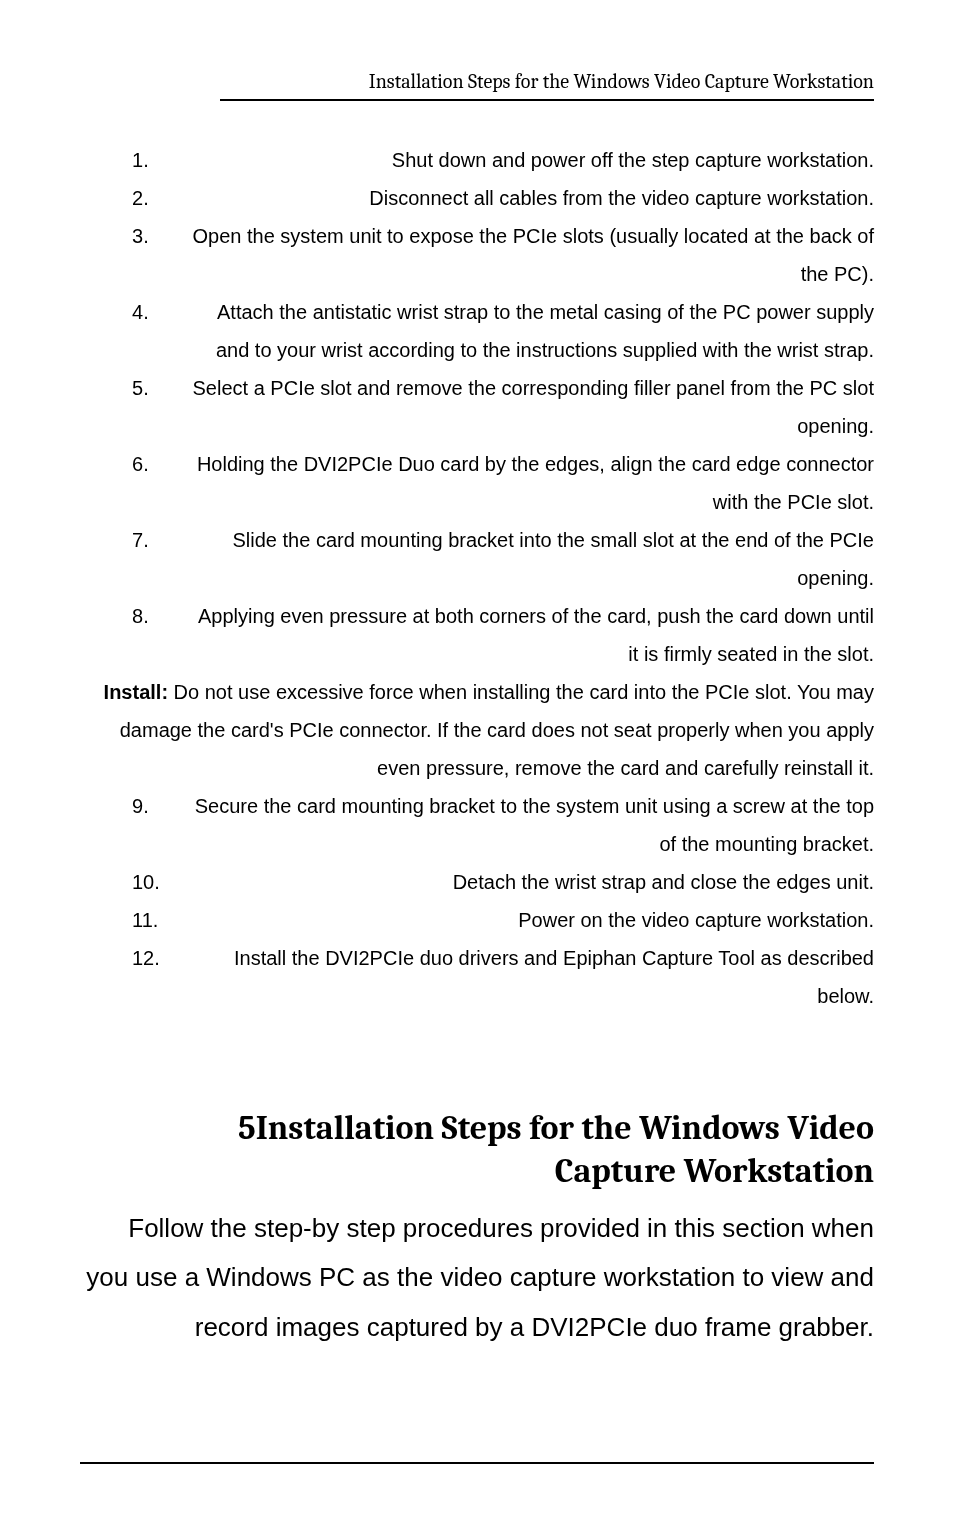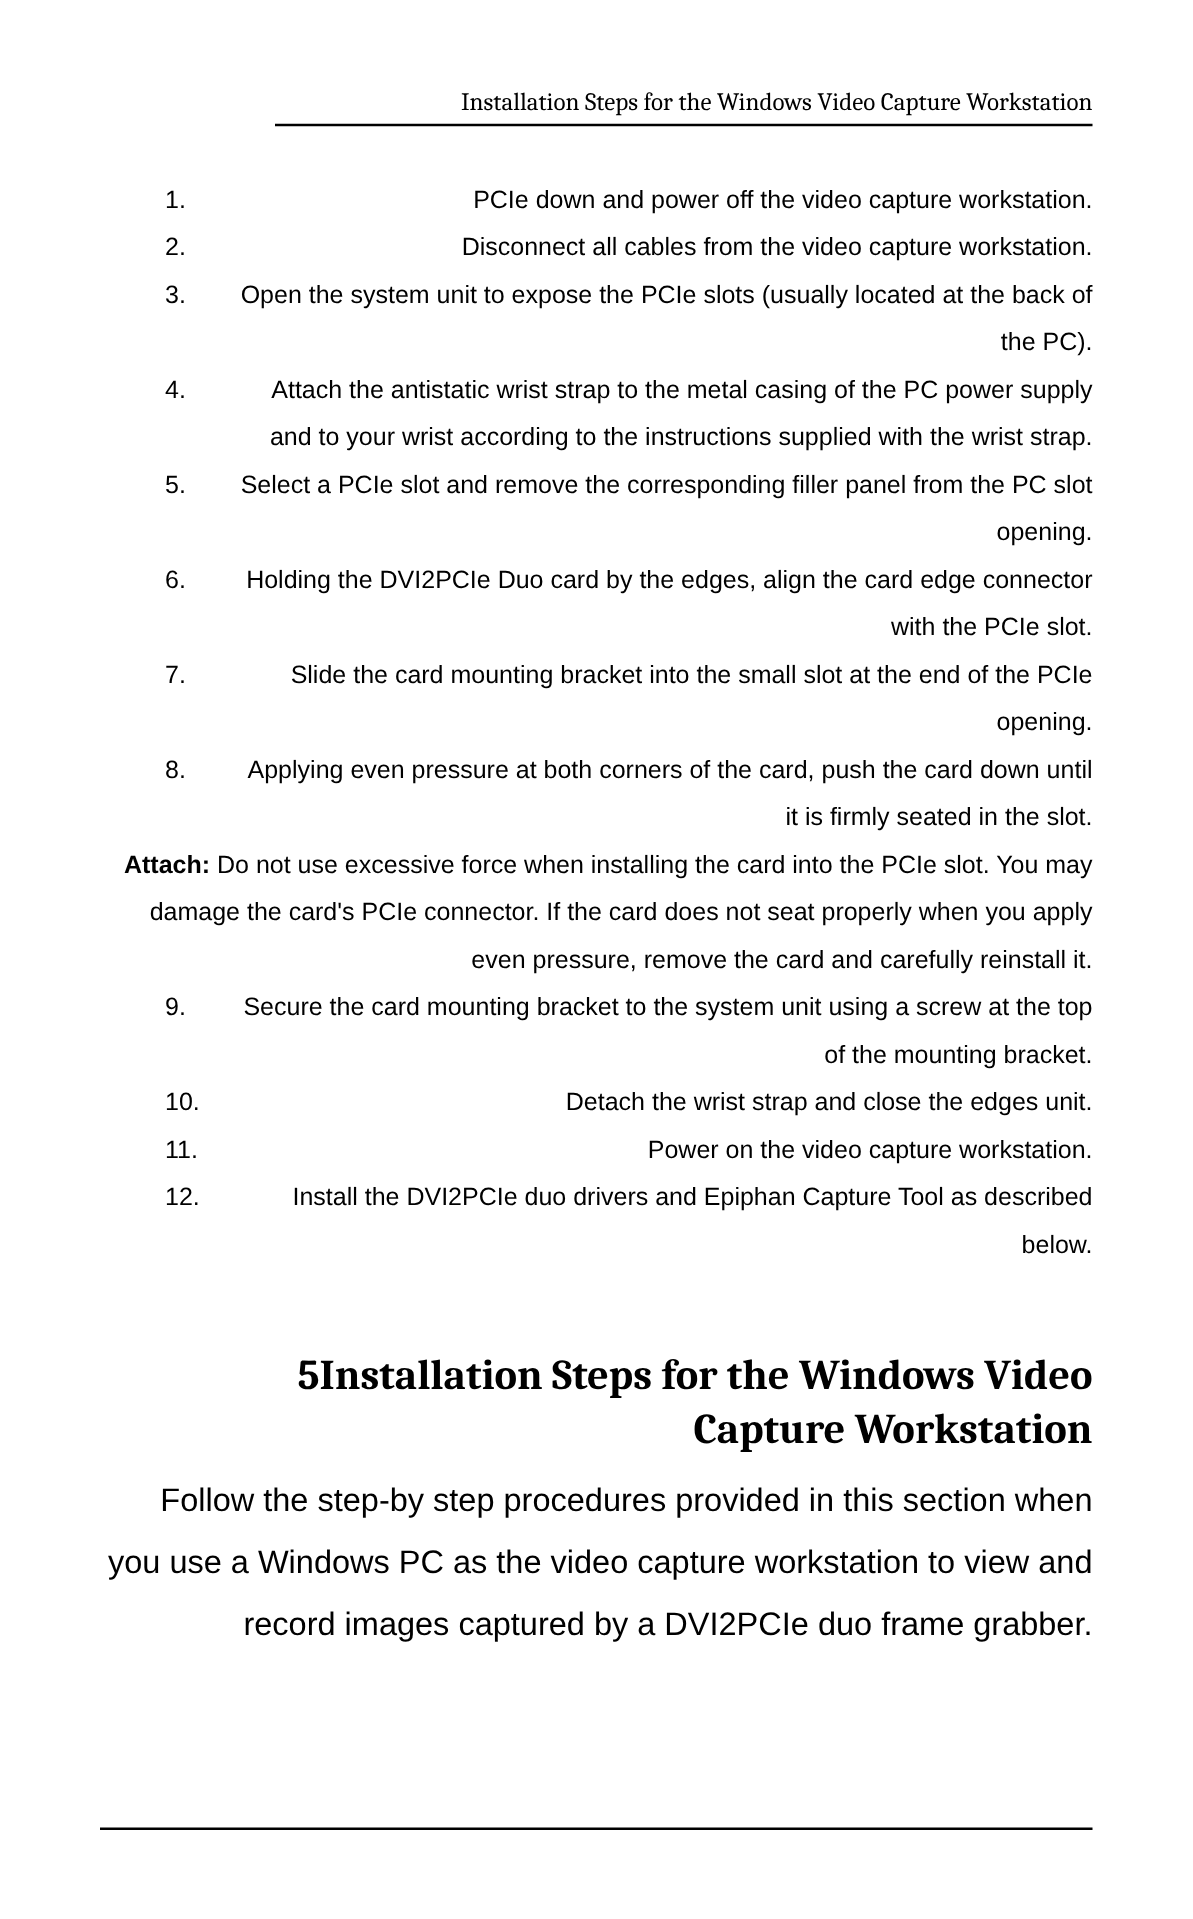--- a/index.html
+++ b/index.html
@@ -41,21 +41,21 @@
   .caution {
     font-size: 20px;
     line-height: 1.9;
   }
   .caution .bold { font-weight: bold; }
   h1.section-title {
     font-family: "Cambria", "Georgia", serif;
     font-weight: bold;
     font-size: 34px;
     line-height: 1.25;
-    margin-top: 64px;
+    margin-top: 92px;
     margin-bottom: 12px;
     padding-left: 52px;
     text-indent: -52px;
   }
   h1.section-title .num { display: inline-block; width: 52px; text-indent: 0; }
   .body-para {
     font-size: 26px;
     line-height: 1.9;
   }
   .footer {
@@ -74,32 +74,32 @@
   }
 </style>
 </head>
 <body>
 
 <div class="header-line">
   <span>Installation Steps for the Windows Video Capture Workstation</span>
 </div>
 
 <ol class="main-list">
-  <li><span>PCIe down and power off the video capture workstation.</span></li>
+  <li><span>Shut down and power off the step capture workstation.</span></li>
   <li><span>Disconnect all cables from the video capture workstation.</span></li>
   <li><span>Open the system unit to expose the PCIe slots (usually located at the back of the PC).</span></li>
   <li><span>Attach the antistatic wrist strap to the metal casing of the PC power supply and to your wrist according to the instructions supplied with the wrist strap.</span></li>
   <li><span>Select a PCIe slot and remove the corresponding filler panel from the PC slot opening.</span></li>
   <li><span>Holding the DVI2PCIe Duo card by the edges, align the card edge connector with the PCIe slot.</span></li>
   <li><span>Slide the card mounting bracket into the small slot at the end of the PCIe opening.</span></li>
   <li><span>Applying even pressure at both corners of the card, push the card down until it is firmly seated in the slot.</span></li>
 </ol>
 
 <p class="caution">
-  <span class="bold">Attach:</span><span> Do not use excessive force when installing the card into the PCIe slot. You may damage the card's PCIe connector. If the card does not seat properly when you apply even pressure, remove the card and carefully reinstall it.</span>
+  <span class="bold">Install:</span><span> Do not use excessive force when installing the card into the PCIe slot. You may damage the card's PCIe connector. If the card does not seat properly when you apply even pressure, remove the card and carefully reinstall it.</span>
 </p>
 
 <ol class="main-list second">
   <li><span>Secure the card mounting bracket to the system unit using a screw at the top of the mounting bracket.</span></li>
   <li><span> Detach the wrist strap and close the edges unit.</span></li>
   <li><span>Power on the video capture workstation.</span></li>
   <li><span> Install the DVI2PCIe duo drivers and Epiphan Capture Tool as described below.</span></li>
 </ol>
 
 <h1 class="section-title">

